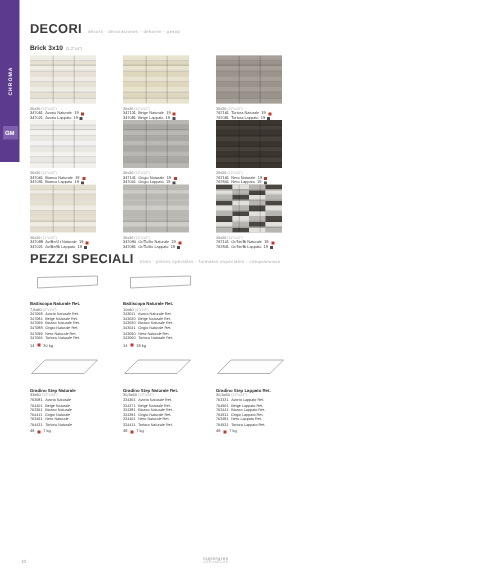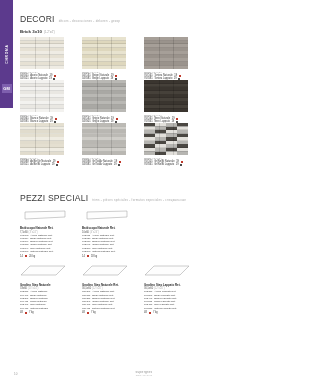--- a/index.html
+++ b/index.html
@@ -20,21 +20,21 @@
   #side-tab .gmbox{
     position:absolute; left:1.5px; top:84px; width:10px; height:9px;
     background:#7e5fae; color:#fff; font-size:4px; font-weight:bold;
     display:flex; align-items:center; justify-content:center;
   }
 
   
   #page{ position:absolute; left:20px; top:0; width:248px; height:380px; }
 
   .sec-head{ display:flex; align-items:baseline; gap:4px; }
-  .sec-title{ font-size:8.6px; color:#3b3b3b; letter-spacing:.2px; font-weight:400; }
+  .sec-title{ font-size:8.6px; color:#3b3b3b; letter-spacing:.2px; font-weight:700; }
   .sec-sub{ font-size:2.9px; color:#a9a9a9; letter-spacing:.25px; }
 
   .fmt-line{ margin-top:5px; display:flex; align-items:baseline; gap:2px; }
   .fmt-name{ font-size:4.4px; font-weight:bold; color:#2e2e2e; }
   .fmt-inch{ font-size:2.8px; color:#9a9a9a; }
 
   
   .grid{ margin-top:3px; display:grid; grid-template-columns:repeat(3,62px); }
   .cell{ width:62px; }
   .swatch{ width:44px; height:32px; position:relative; overflow:hidden;
@@ -47,21 +47,21 @@
   .cap .size{ font-size:2.5px; color:#6d6d6d; }
   .cap .size i{ color:#b0b0b0; font-style:normal; }
   .cap .item{ font-size:2.6px; color:#3a3a3a; display:flex; gap:1.5px; align-items:center; white-space:nowrap; }
   .cap .item .code{ color:#2f2f2f; }
   .cap .item .nm{ color:#3a3a3a; }
   .cap .item .px{ color:#2f2f2f; }
   .sqr{ display:inline-block; width:2px; height:2px; background:#c0392b; }
   .sqr.k{ background:#4d4d4d; }
 
   
-  #pezzi{ margin-top:27px; }
+  #pezzi{ margin-top:1px; }
   .sp-grid{ margin-top:4px; display:grid; grid-template-columns:repeat(3,62px); row-gap:6px; }
   .sp-title{ font-size:2.9px; font-weight:bold; color:#2c2c2c; line-height:1.25; }
   .sp-size{ font-size:2.6px; color:#555; }
   .sp-size i{ color:#b0b0b0; font-style:normal; }
   .sp-line{ font-size:2.5px; color:#3a3a3a; display:flex; gap:1.8px; white-space:nowrap; line-height:1.3; }
   .sp-foot{ margin-top:1.5px; font-size:2.6px; color:#3a3a3a; display:flex; gap:2px; align-items:center; }
   .shape{ margin-bottom:2px; }
 
   #footer{ position:absolute; left:0; bottom:4px; width:248px; }
   .pgnum{ position:absolute; left:-6px; bottom:0; font-size:3px; color:#9a9a9a; }

